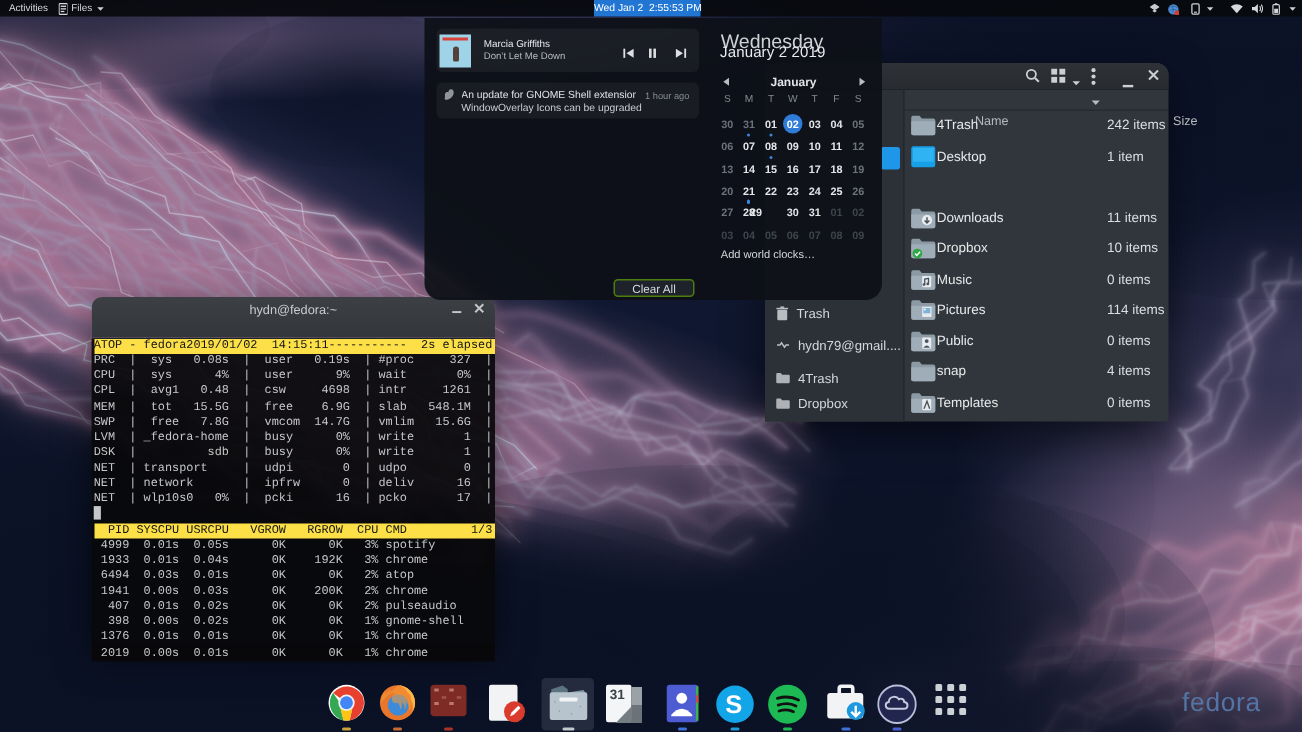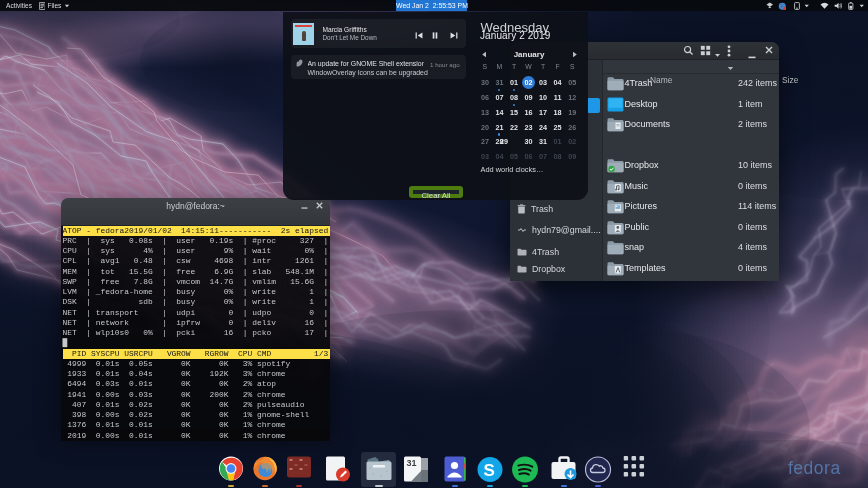--- a/index.html
+++ b/index.html
@@ -62,21 +62,21 @@
 .album-strip { position:absolute; left:2px; top:2px; width:16.5px; height:2px; background:#d8423a; }
 .album-fig { position:absolute; left:8.5px; top:8.5px; width:4px; height:9.5px; background:#54423a;
   border-radius:2px 2px 1px 1px; }
 .m-artist { position:absolute; left:32px; top:7px; font-size:6.6px; color:#e6e8ea; }
 .m-song { position:absolute; left:32px; top:15.5px; font-size:6.4px; color:#b4bac0; }
 .mi { position:absolute; top:13.5px; }
 .n-title { position:absolute; left:17px; top:5px; font-size:6.9px; color:#dfe2e6; white-space:nowrap; max-width:116px; overflow:hidden; }
 .n-ago { position:absolute; left:139.5px; top:6.5px; font-size:6.2px; color:#878d94; white-space:nowrap; }
 .n-body { position:absolute; left:17px; top:14px; font-size:6.9px; color:#c9cdd2; white-space:nowrap; }
 .clearall { position:absolute; left:126px; top:173.5px; width:54px; height:12px;
-  background:#1d222b; border:4px solid #4d7c0f; border-radius:3px;
+  background:#1d222b; border:1px solid #4d7c0f; border-radius:3px;
   font-size:7.8px; color:#d6d9dd; text-align:center; line-height:11px; }
 .cal-side { position:absolute; left:187px; top:0; width:118px; height:187.5px; }
 .cal-wd { position:absolute; left:10.5px; top:8px; font-size:13px; color:#ced2d6; }
 .cal-date { position:absolute; left:10px; top:17.5px; font-size:10px; color:#e9ebed;
   letter-spacing:0.1px; }
 .cal-month { position:absolute; left:0; top:37.5px; width:118px; text-align:center;
   font-size:8px; font-weight:bold; color:#e2e4e7; }
 .cnav { position:absolute; top:38.5px; }
 .ch { position:absolute; width:12px; margin-left:-6px; text-align:center;
   font-size:6.8px; color:#83898f; }
@@ -1171,30 +1171,29 @@
         <span class="nitems">242 items</span>
       </div>
       <div class="nrow" style="top:34.0px">
         <span class="nicon"><svg width="17" height="15" viewBox="0 0 17 15">
             <rect x="0.5" y="0.5" width="16" height="14" rx="1.5" fill="#17a0e8"></rect>
             <rect x="1.6" y="1.6" width="13.8" height="9.2" fill="#2fb3f2"></rect>
           </svg></span>
         <span class="nname">Desktop</span>
         <span class="nitems">1 item</span>
       </div>
-      <div class="nrow" style="top:54.6px">
+      <div class="nrow" style="top:75.2px">
         <span class="nicon"><svg width="17" height="15" viewBox="0 0 17 15">
             <path d="M0.5 2.5 Q0.5 1.2 1.8 1.2 L6 1.2 L7.5 3 L15.2 3 Q16.5 3 16.5 4.2 L16.5 13 Q16.5 14.2 15.2 14.2 L1.8 14.2 Q0.5 14.2 0.5 13 Z" fill="#8c9aa5"></path>
             <path d="M0.5 4.8 L16.5 4.8 L16.5 13 Q16.5 14.2 15.2 14.2 L1.8 14.2 Q0.5 14.2 0.5 13 Z" fill="#9fadb8"></path>
-            <rect x="8.5" y="5.5" width="5" height="6.5" fill="#e9ecef"></rect>
-            <rect x="9.5" y="7" width="3" height="0.8" fill="#9aa4ad"></rect>
-            <rect x="9.5" y="8.5" width="3" height="0.8" fill="#9aa4ad"></rect>
+            <circle cx="11" cy="8.8" r="3.4" fill="#e9ecef"></circle>
+            <path d="M11 6.8 L11 10.4 M9.4 9 L11 10.6 L12.6 9" stroke="#4a545c" stroke-width="1" fill="none"></path>
           </svg></span>
-        <span class="nname">Documents</span>
-        <span class="nitems">2 items</span>
+        <span class="nname">Downloads</span>
+        <span class="nitems">11 items</span>
       </div>
       <div class="nrow" style="top:95.7px">
         <span class="nicon"><svg width="17" height="15" viewBox="0 0 17 15">
             <path d="M0.5 2.5 Q0.5 1.2 1.8 1.2 L6 1.2 L7.5 3 L15.2 3 Q16.5 3 16.5 4.2 L16.5 13 Q16.5 14.2 15.2 14.2 L1.8 14.2 Q0.5 14.2 0.5 13 Z" fill="#8c9aa5"></path>
             <path d="M0.5 4.8 L16.5 4.8 L16.5 13 Q16.5 14.2 15.2 14.2 L1.8 14.2 Q0.5 14.2 0.5 13 Z" fill="#9fadb8"></path>
             <circle cx="4.6" cy="11" r="3.2" fill="#2ea843"></circle>
             <path d="M3 11 L4.2 12.3 L6.4 9.8" stroke="#fff" stroke-width="1" fill="none"></path>
           </svg></span>
         <span class="nname">Dropbox</span>
         <span class="nitems">10 items</span>

